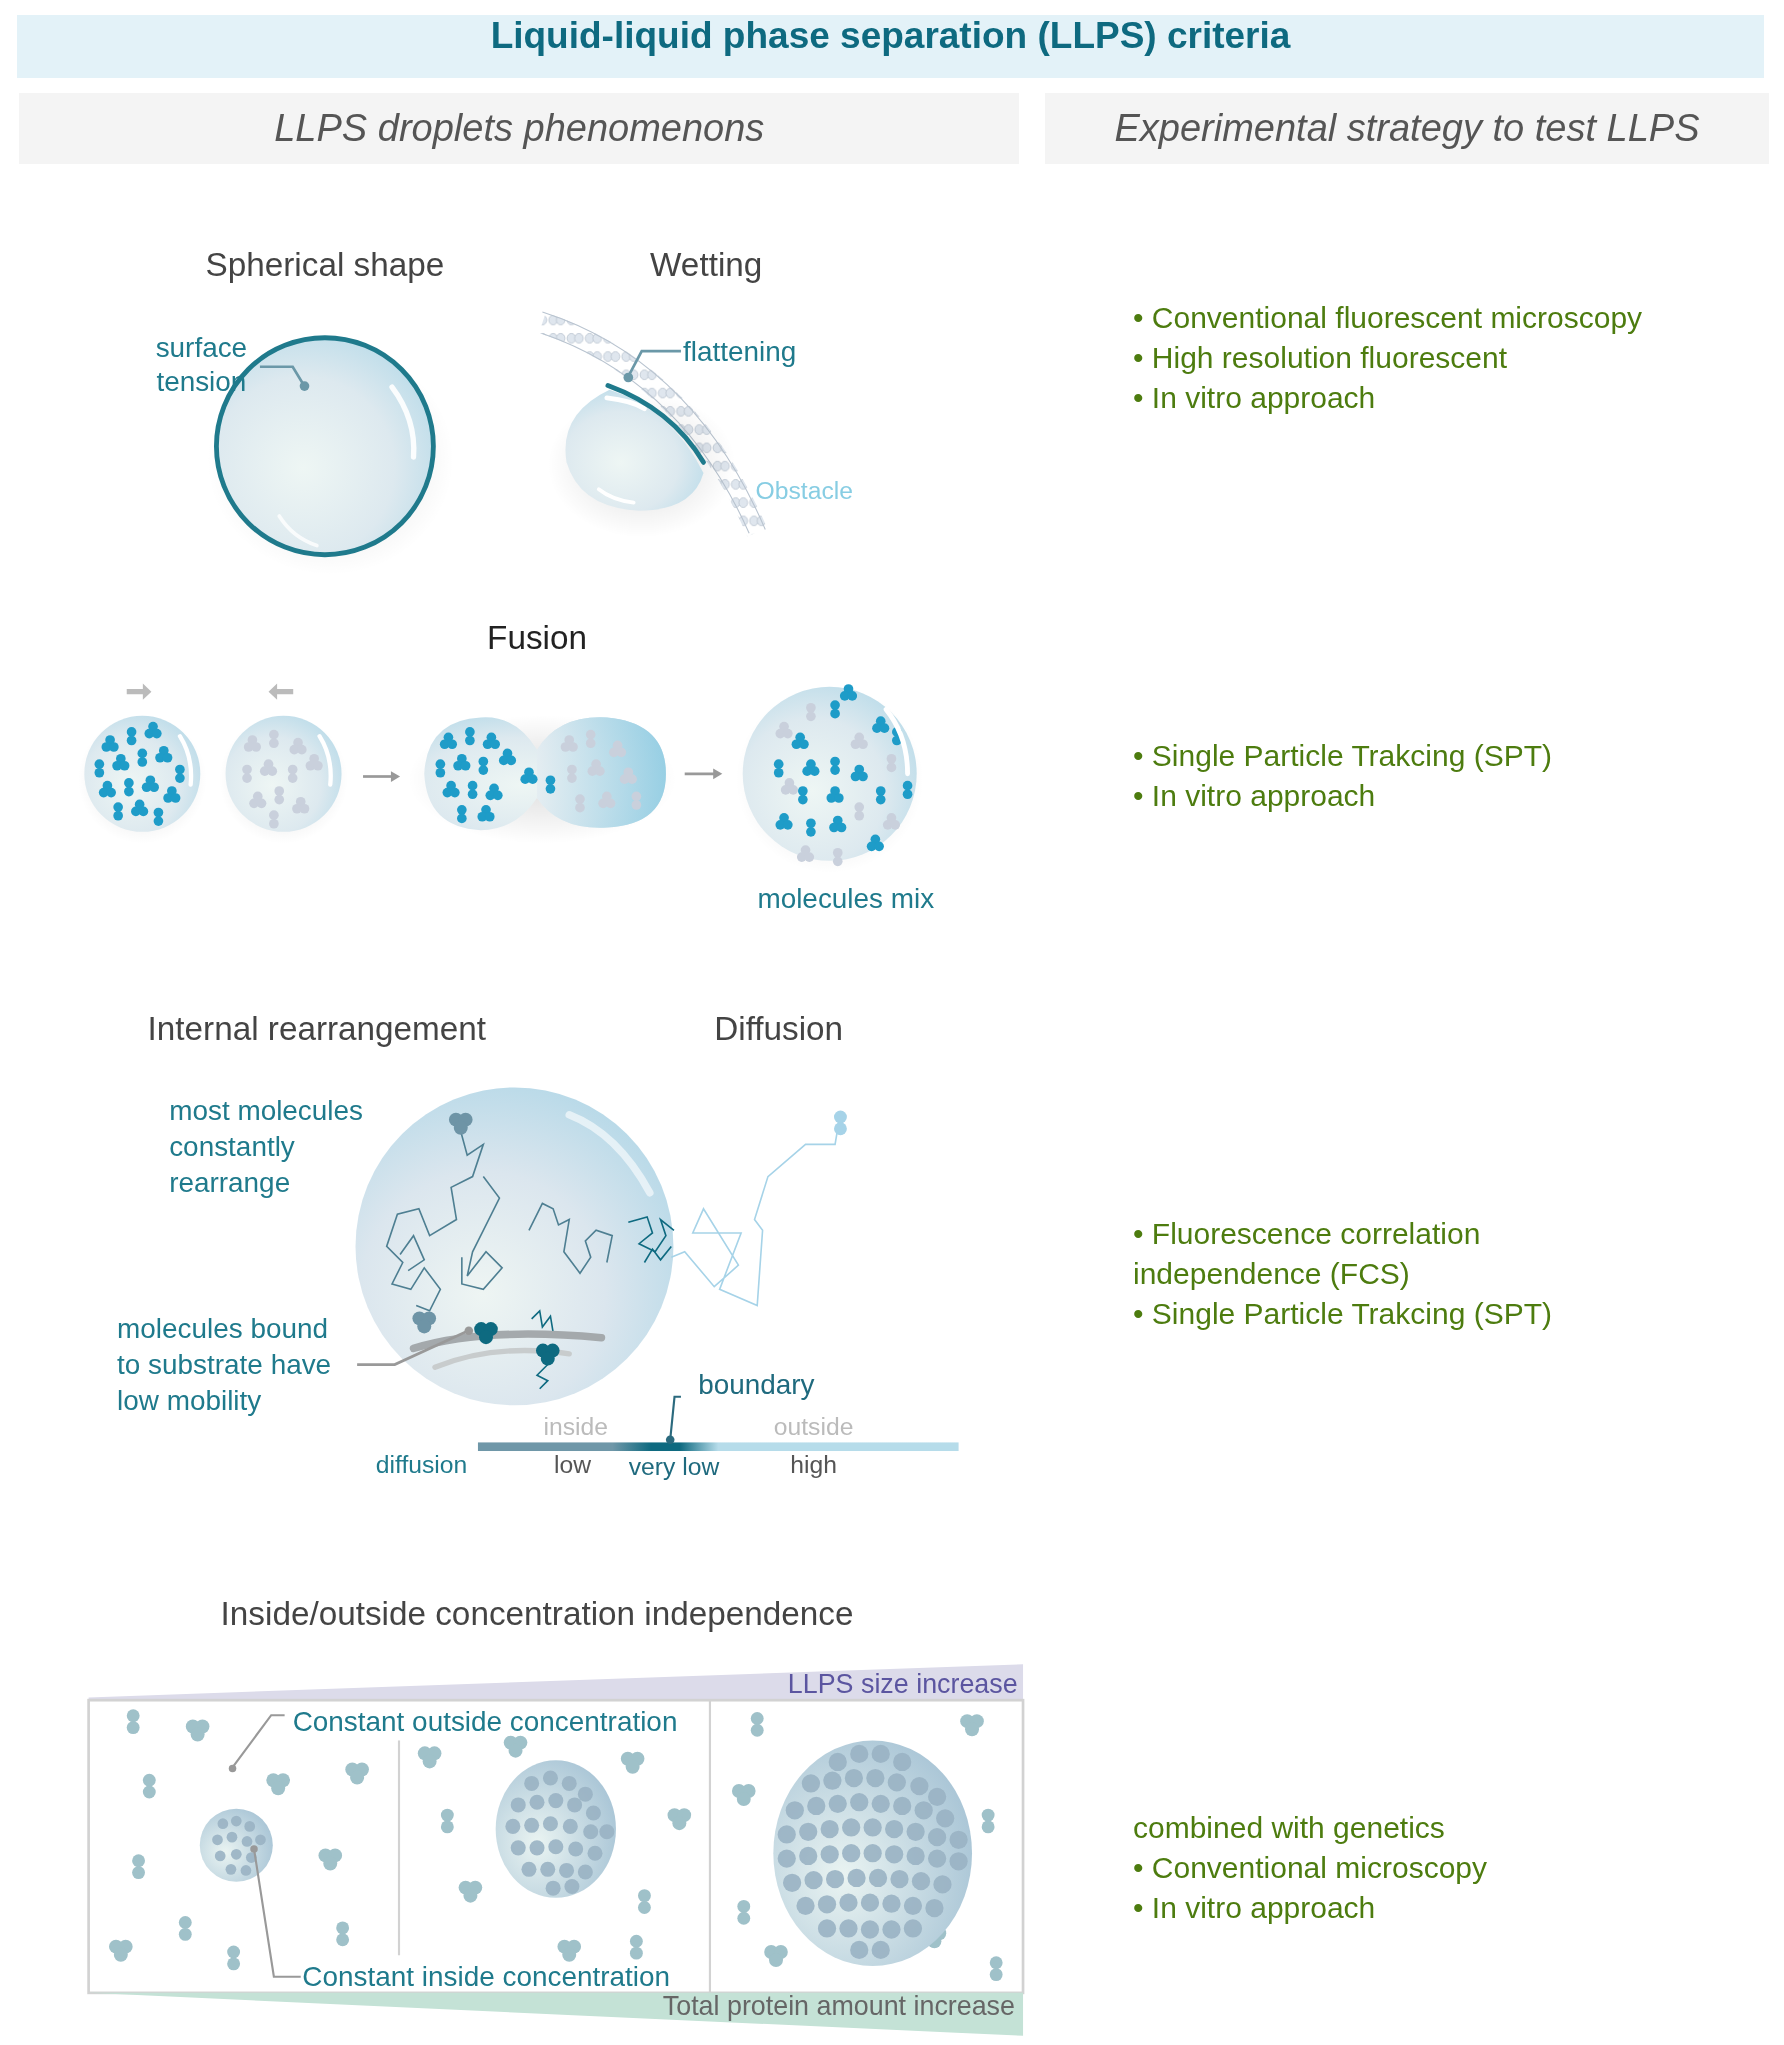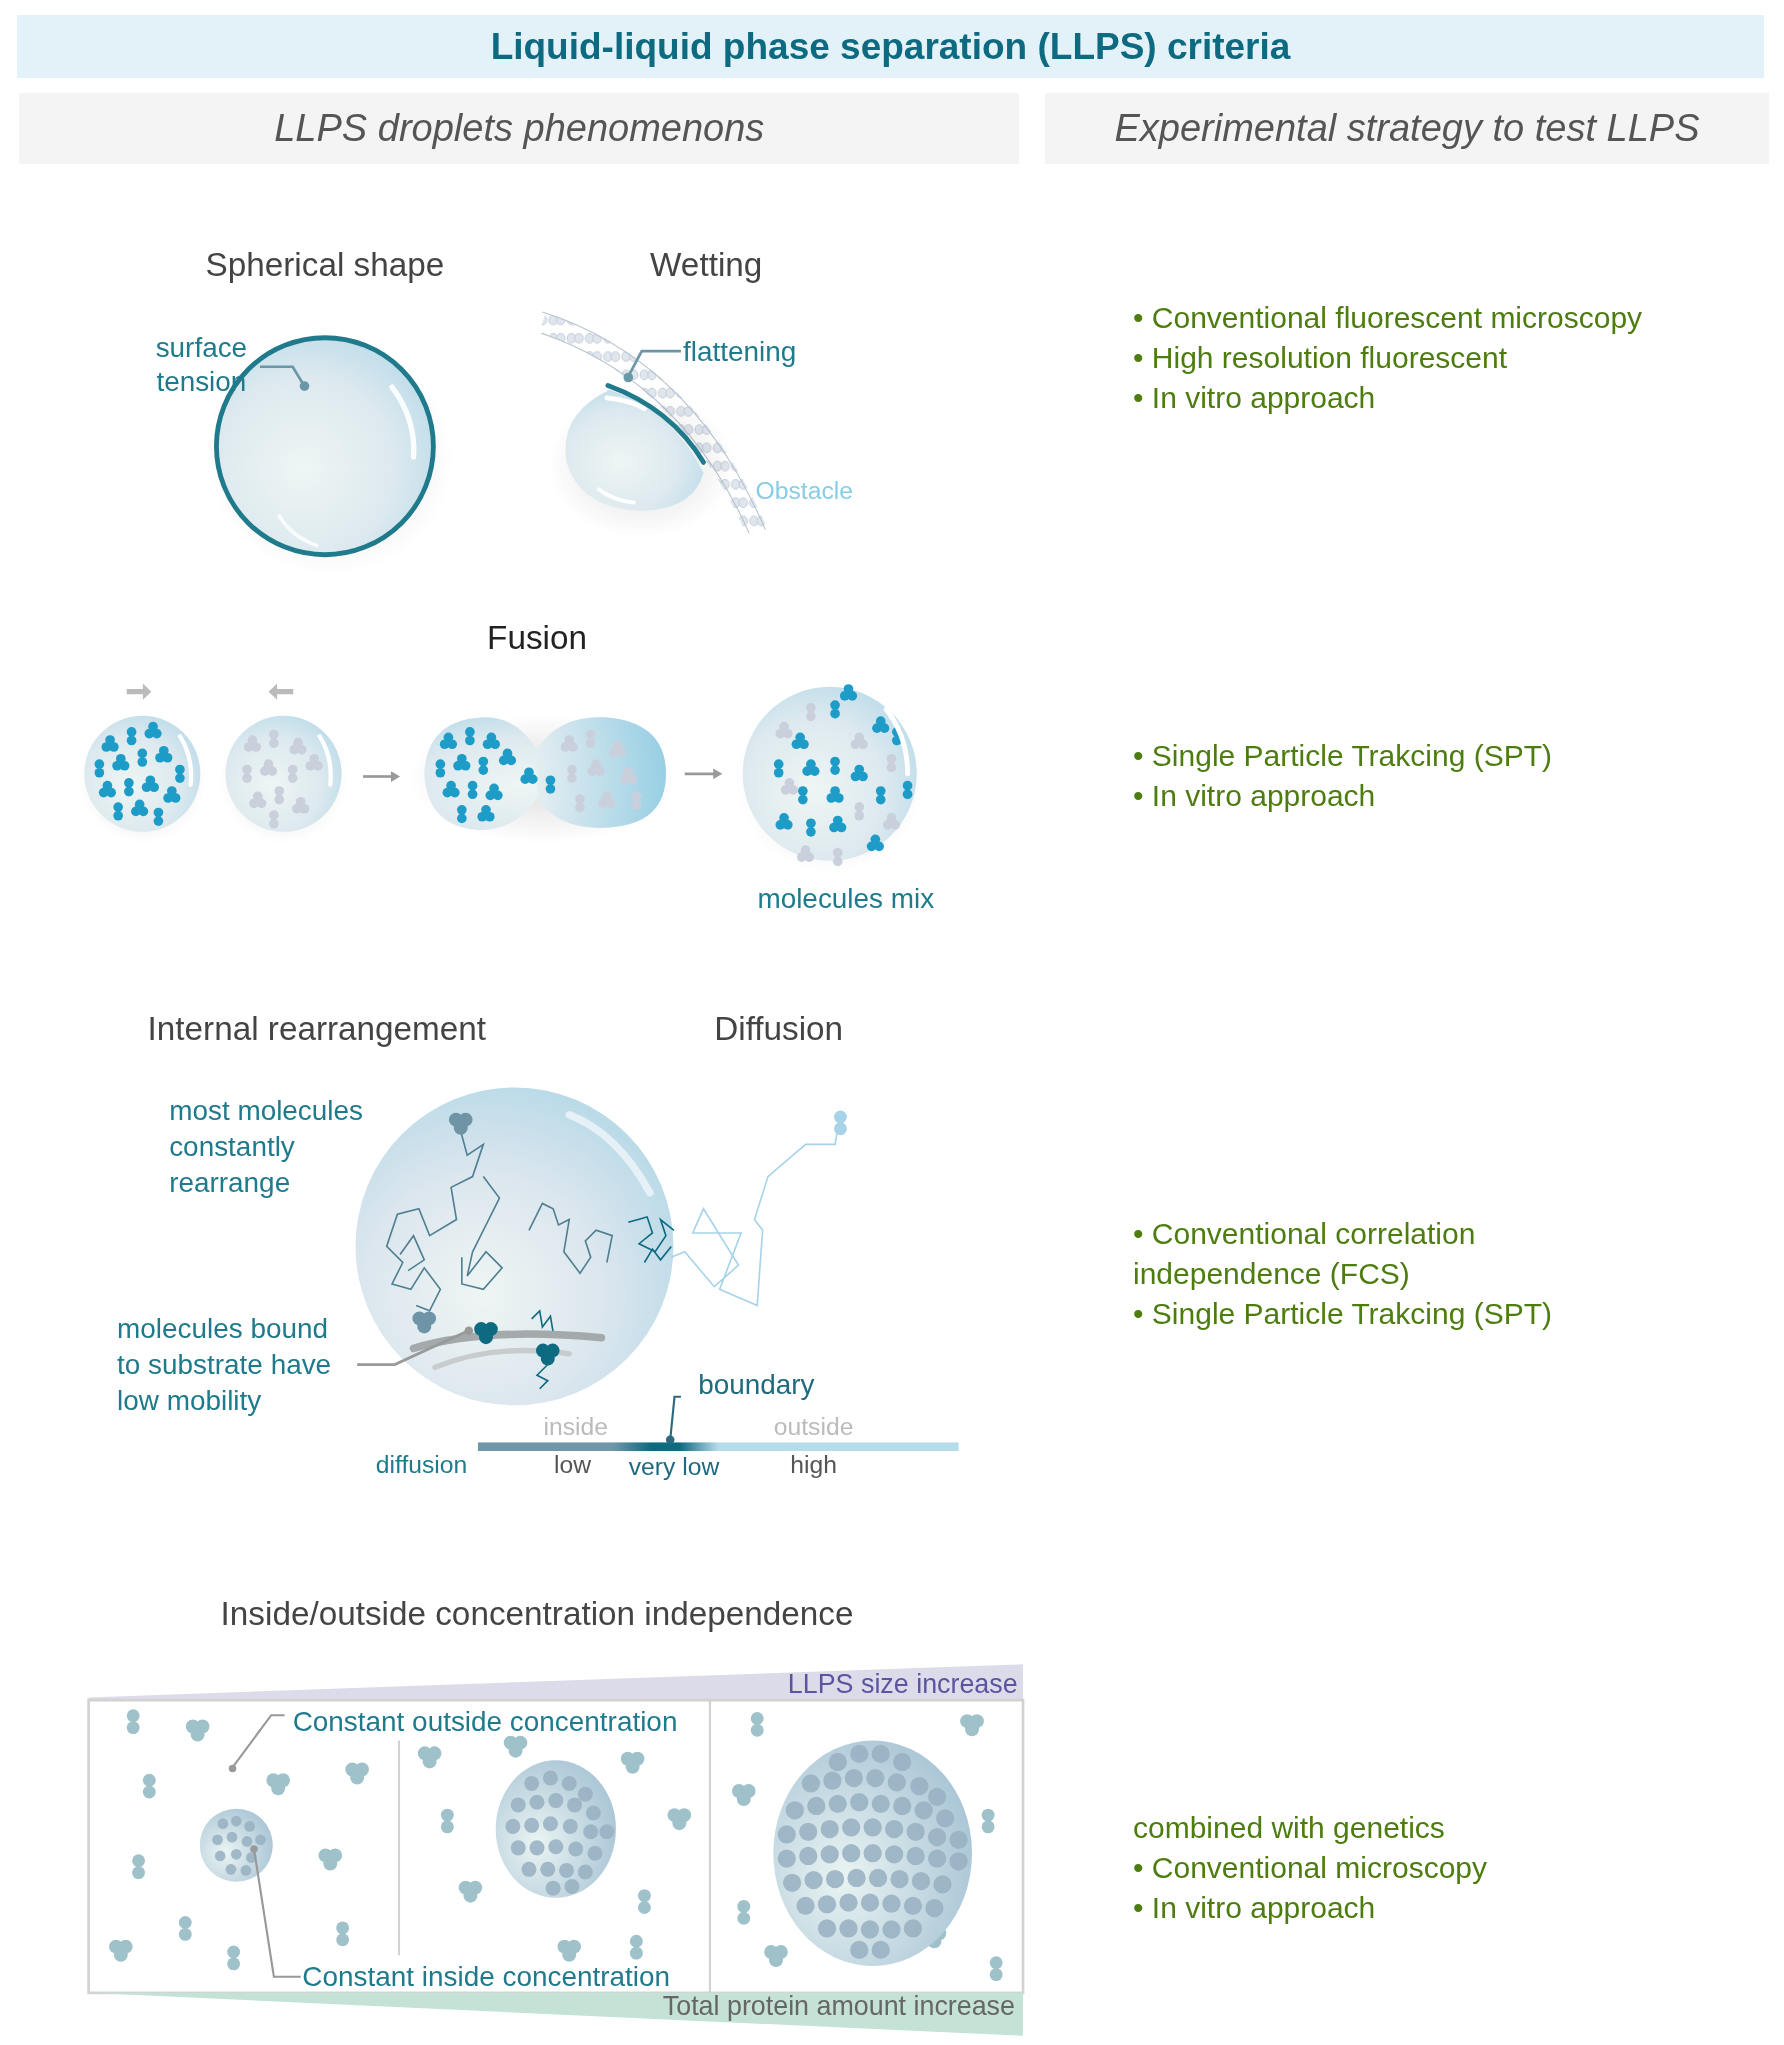--- a/index.html
+++ b/index.html
@@ -1,20 +1,20 @@
 <!DOCTYPE html>
 <html style="font-size:8.6px"><head>
 <meta charset="utf-8">
 <style>
   html, body { margin: 0; padding: 0; background: #ffffff; }
   body { width: 1784px; height: 2046px; position: relative; overflow: hidden;
          font-family: "Liberation Sans", "DejaVu Sans", sans-serif; }
   .abs { position: absolute; }
   .banner { left: 17px; top: 15px; width: 1747px; height: 63px; background: #e3f2f8;
-            display: flex; align-items: center; justify-content: center; }
+            display: flex; align-items: flex-start; justify-content: center; }
   .banner span { color: #0e6a80; font-weight: bold; font-size: 37px; }
   .colhead { top: 93px; height: 71px; background: #f4f4f4; display: flex;
              align-items: center; justify-content: center; font-style: italic; }
   .colhead span { color: #555555; font-size: 38px; }
   .left-head { left: 19.3px; width: 1000px; }
   .right-head { left: 1045px; width: 724px; }
   .strategy { left: 1133px; color: #4d7c0f; font-size: 30px; line-height: 40px; width: 623px; }
   .strategy div { white-space: nowrap; }
   svg text { font-family: "Liberation Sans", "DejaVu Sans", sans-serif; }
   #diagram { position: absolute; left: 0; top: 0; }
@@ -35,21 +35,21 @@
 <div class="abs strategy" style="top:298px;">
   <div>• Conventional fluorescent microscopy</div>
   <div>• High resolution fluorescent</div>
   <div>• In vitro approach</div>
 </div>
 <div class="abs strategy" style="top:736px;">
   <div>• Single Particle Trakcing (SPT)</div>
   <div>• In vitro approach</div>
 </div>
 <div class="abs strategy" style="top:1214px;">
-  <div>• Conventional correlation</div>
+  <div>• Fluorescence correlation</div>
   <div>independence (FCS)</div>
   <div>• Single Particle Trakcing (SPT)</div>
 </div>
 <div class="abs strategy" style="top:1808px;">
   <div>combined with genetics</div>
   <div>• Conventional microscopy</div>
   <div>• In vitro approach</div>
 </div>
 
 <svg id="diagram" width="1784" height="2046" viewBox="0 0 3322 3808" xmlns="http://www.w3.org/2000/svg">

